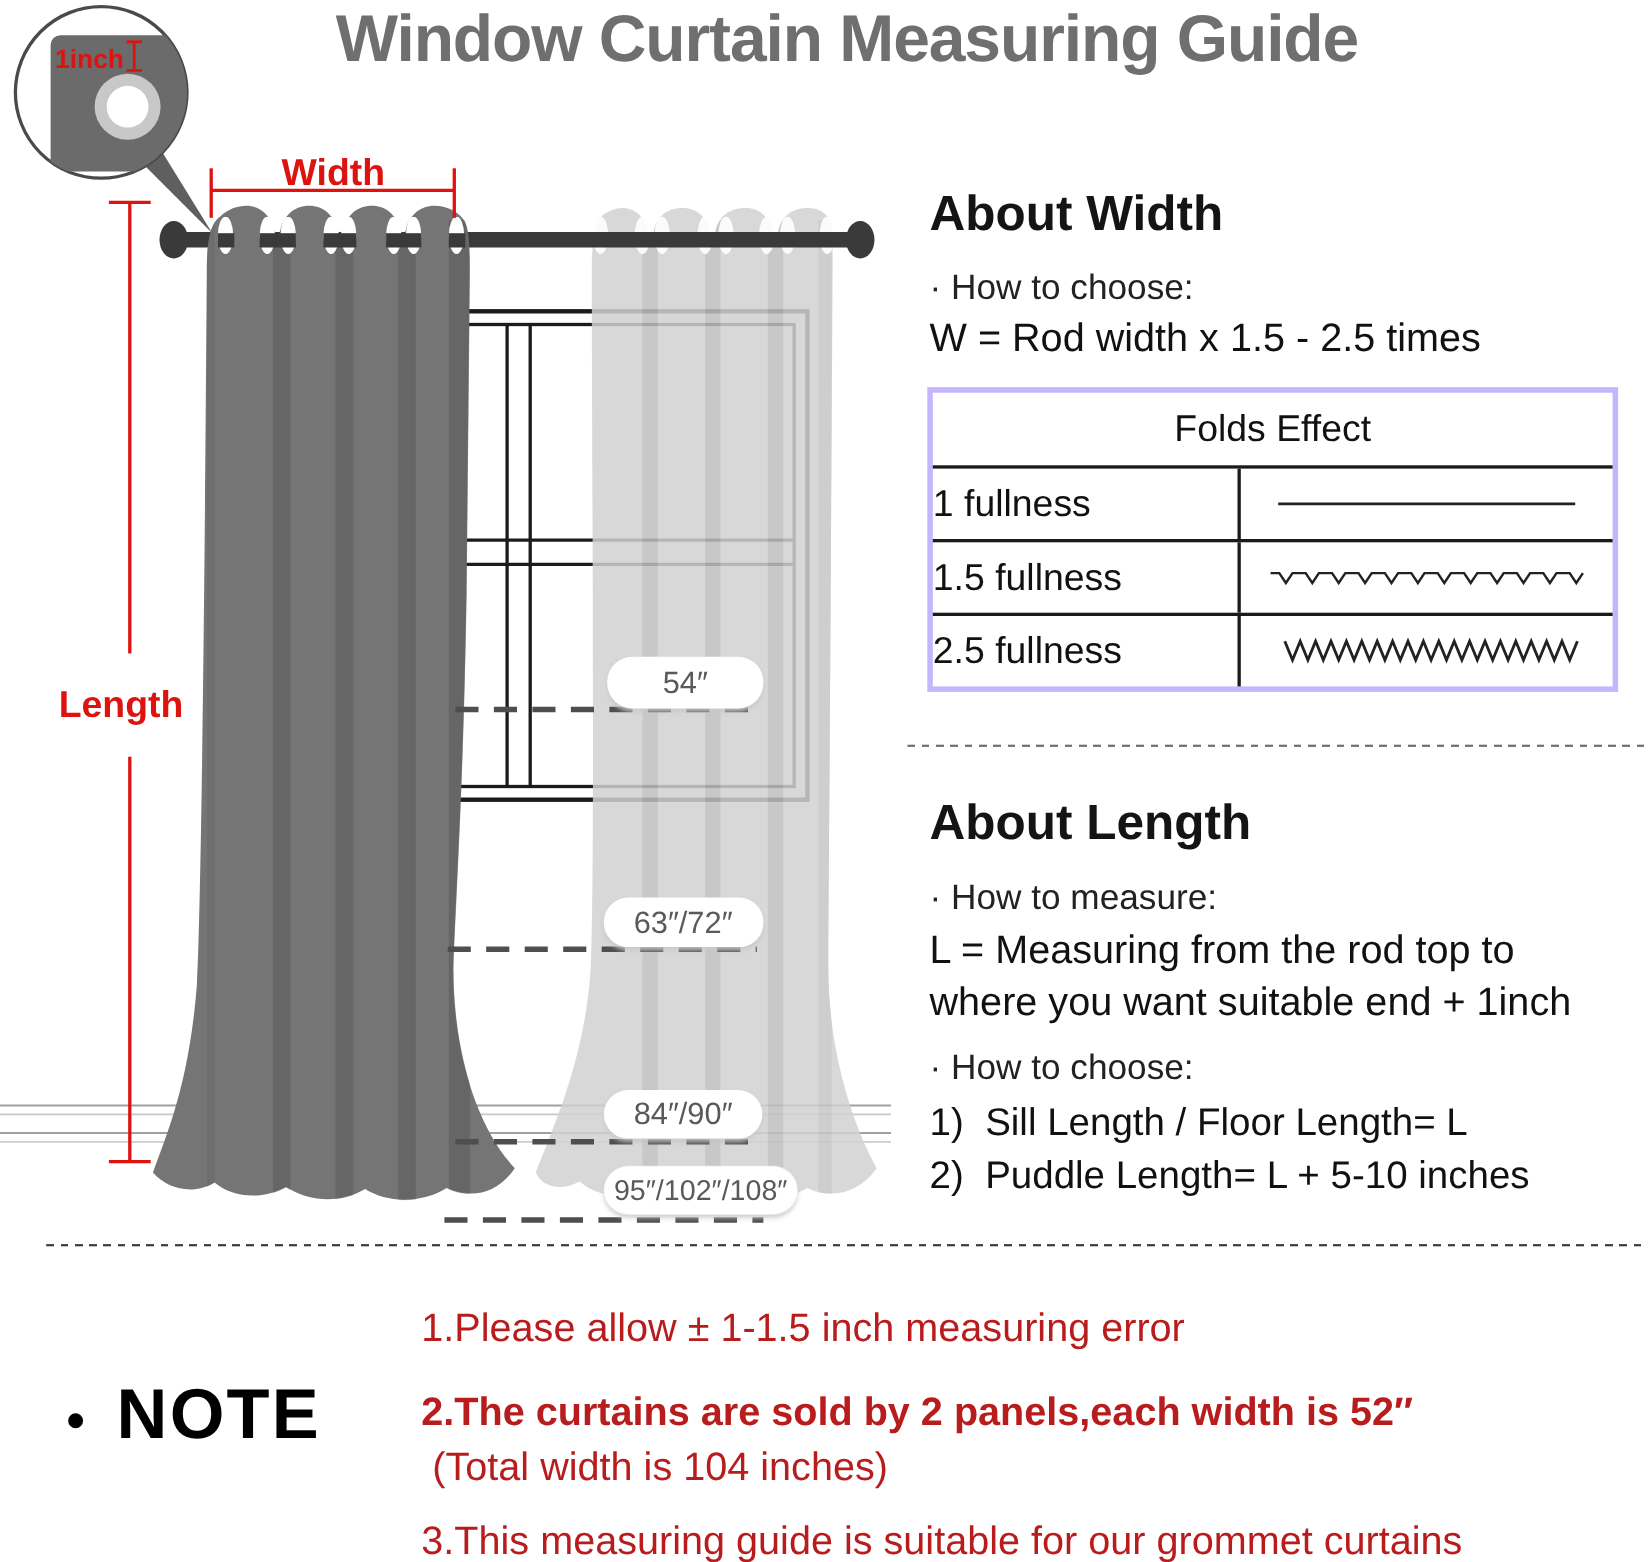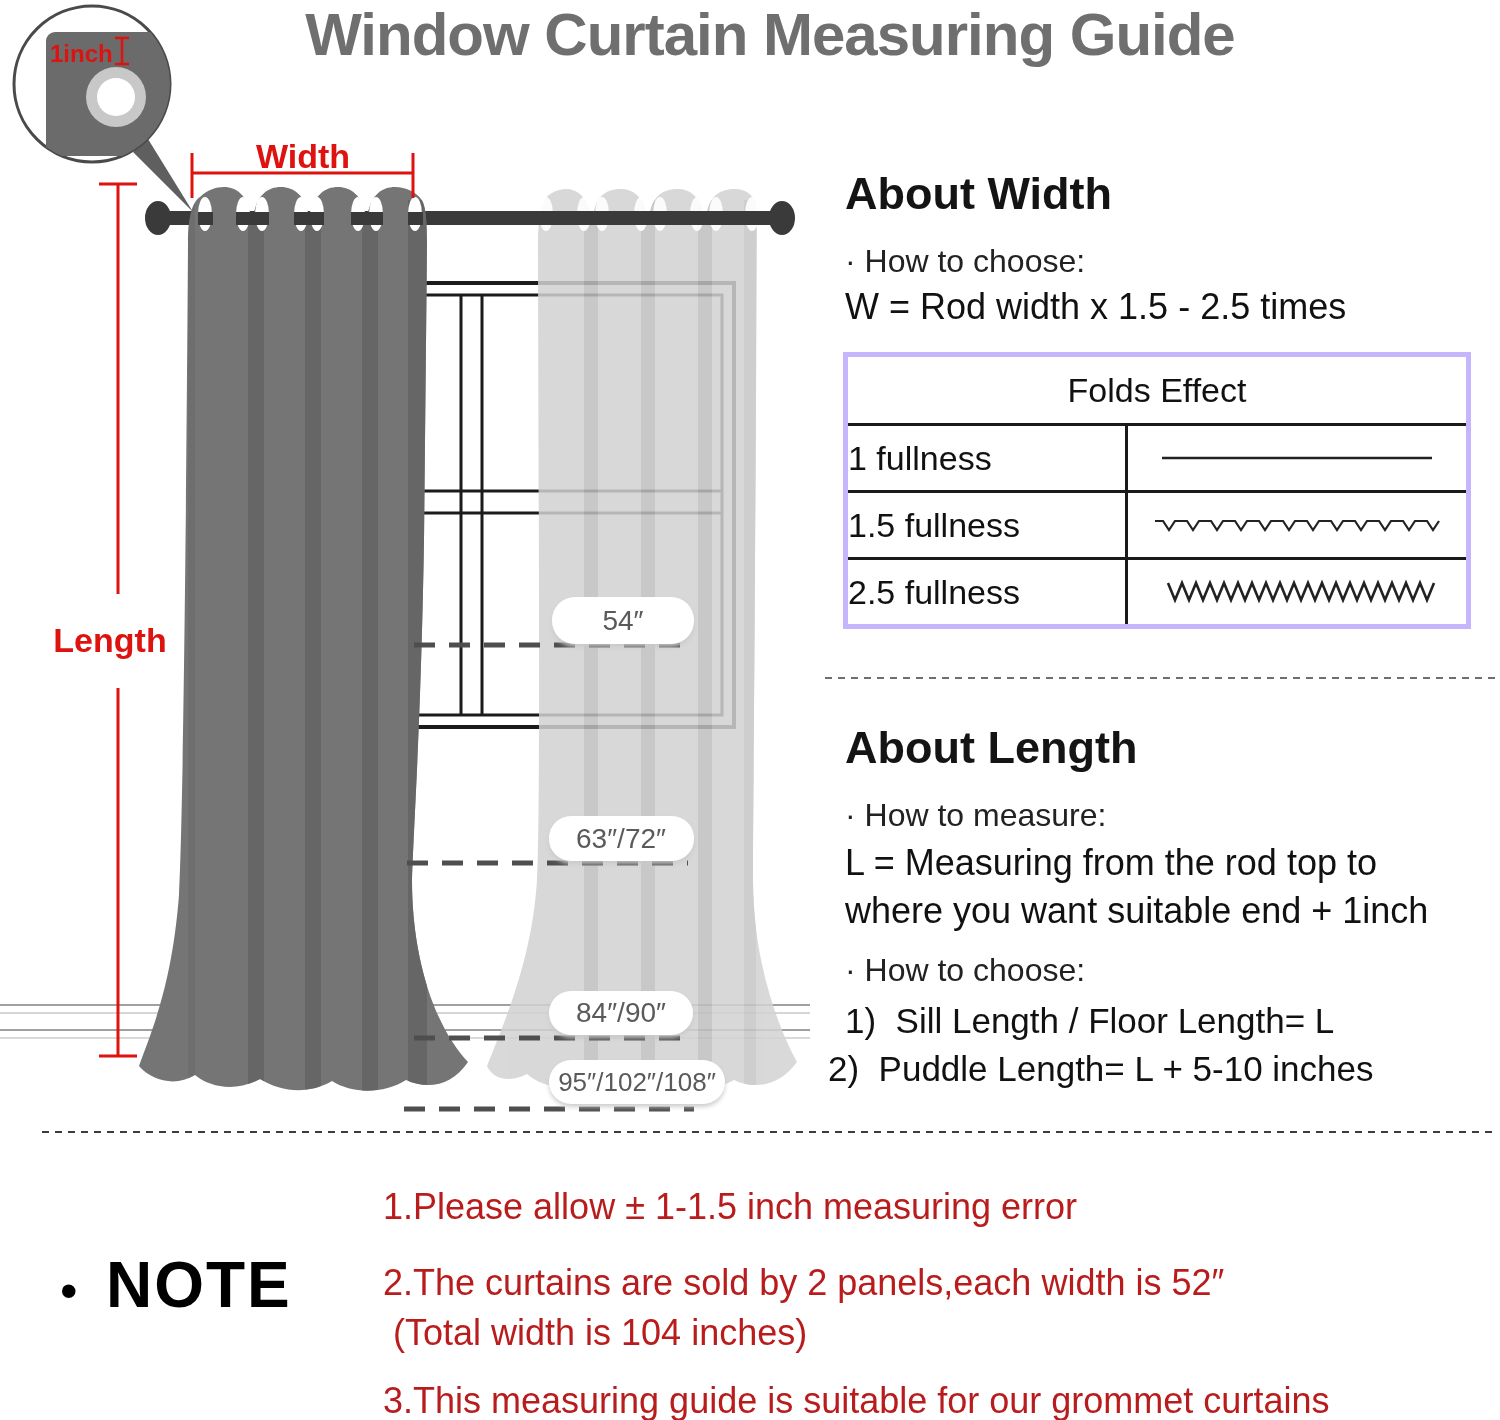--- a/index.html
+++ b/index.html
@@ -221,24 +221,24 @@
   </div>
 
   <div class="abs dash-div" style="left:825px;top:677px;width:672px;"></div>
 
   <div class="abs h2" style="left:845px;top:722px;">About Length</div>
   <div class="abs bullet-line" style="left:845px;top:797px;">· How to measure:</div>
   <div class="abs formula" style="left:845px;top:842px;">L = Measuring from the rod top to</div>
   <div class="abs formula" style="left:845px;top:890px;">where you want suitable end + 1inch</div>
   <div class="abs bullet-line" style="left:845px;top:952px;">· How to choose:</div>
   <div class="abs opt" style="left:845px;top:1001px;">1)  Sill Length / Floor Length= L</div>
-  <div class="abs opt" style="left:828px;top:1049px;">2)  Puddle Length= L + 5-10 inches</div>
+  <div class="abs opt" style="left:845px;top:1049px;">2)  Puddle Length= L + 5-10 inches</div>
 
   <div class="abs dash-div dark" style="left:42px;top:1131px;width:1456px;"></div>
 
   <div class="abs note-item" style="left:383px;top:1186px;">1.Please allow ± 1-1.5 inch measuring error</div>
   <div class="abs note-bullet" style="left:60px;top:1262px;">•</div>
   <div class="abs note-label" style="left:106px;top:1248px;">NOTE</div>
-  <div class="abs note-item" style="left:383px;top:1262px;">2.The curtains are sold by 2 panels,each width is 52″</div>
+  <div class="abs note-item" style="left:383px;top:1262px;font-weight:bold;">2.The curtains are sold by 2 panels,each width is 52″</div>
   <div class="abs note-item" style="left:393px;top:1312px;">(Total width is 104 inches)</div>
   <div class="abs note-item" style="left:383px;top:1380px;">3.This measuring guide is suitable for our grommet curtains</div>
 
 </div>
 
 </body></html>

